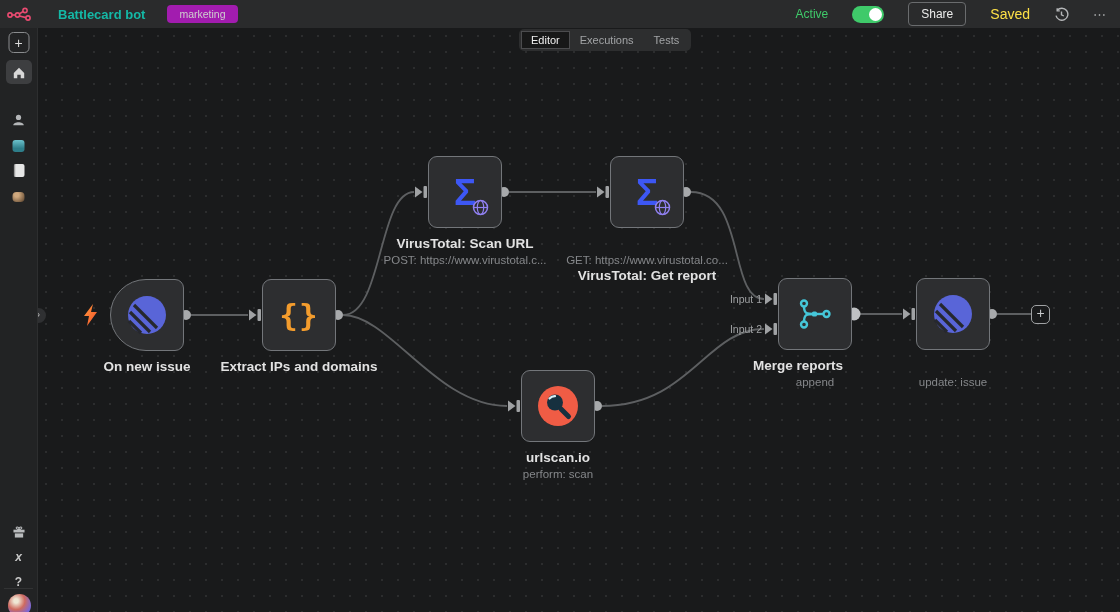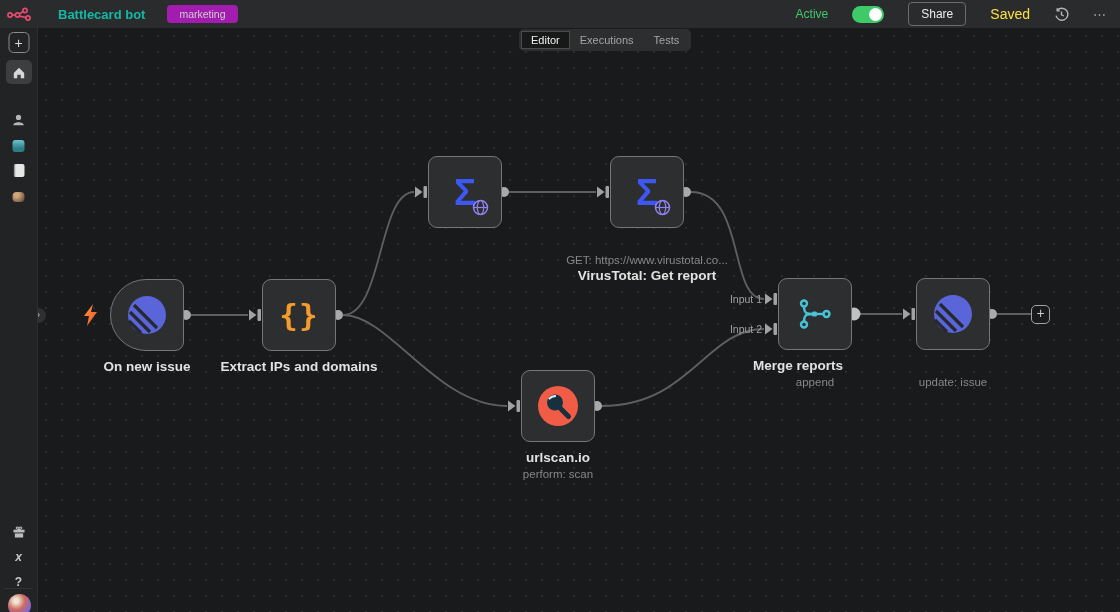--- a/index.html
+++ b/index.html
@@ -233,20 +233,22 @@
   <div class="node-box" style="left:390px; top:128px;">
     <div class="vt-wrap">
       <span class="vt-sigma">Σ</span>
       <svg class="vt-globe" width="17" height="17" viewBox="0 0 17 17">
         <circle cx="8.5" cy="8.5" r="7" fill="#2d2e30" stroke="#9181f2" stroke-width="1.5"></circle>
         <ellipse cx="8.5" cy="8.5" rx="3.2" ry="7" fill="none" stroke="#9181f2" stroke-width="1.2"></ellipse>
         <line x1="1.5" y1="8.5" x2="15.5" y2="8.5" stroke="#9181f2" stroke-width="1.2"></line>
       </svg>
     </div>
   </div>
+  <div class="node-label" style="left:317px; top:208px;">VirusTotal: Scan URL</div>
+  <div class="node-sub" style="left:312px; top:226px;">POST: https://www.virustotal.c...</div>
 
   <div class="node-box" style="left:572px; top:128px;">
     <div class="vt-wrap">
       <span class="vt-sigma">Σ</span>
       <svg class="vt-globe" width="17" height="17" viewBox="0 0 17 17">
         <circle cx="8.5" cy="8.5" r="7" fill="#2d2e30" stroke="#9181f2" stroke-width="1.5"></circle>
         <ellipse cx="8.5" cy="8.5" rx="3.2" ry="7" fill="none" stroke="#9181f2" stroke-width="1.2"></ellipse>
         <line x1="1.5" y1="8.5" x2="15.5" y2="8.5" stroke="#9181f2" stroke-width="1.2"></line>
       </svg>
     </div>

